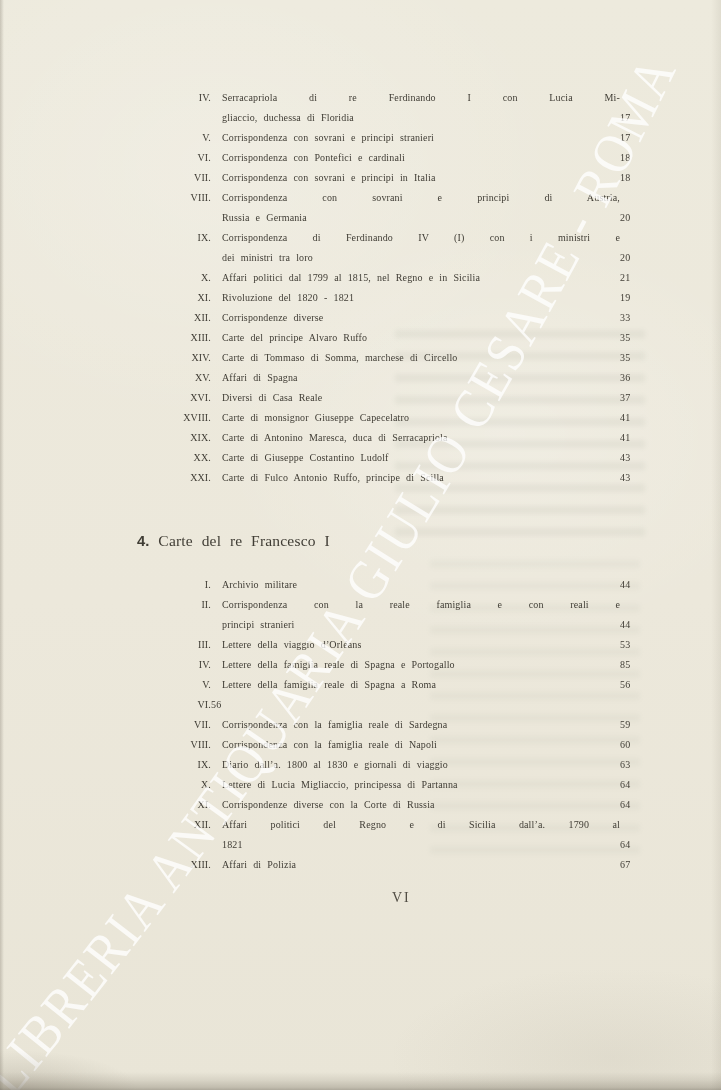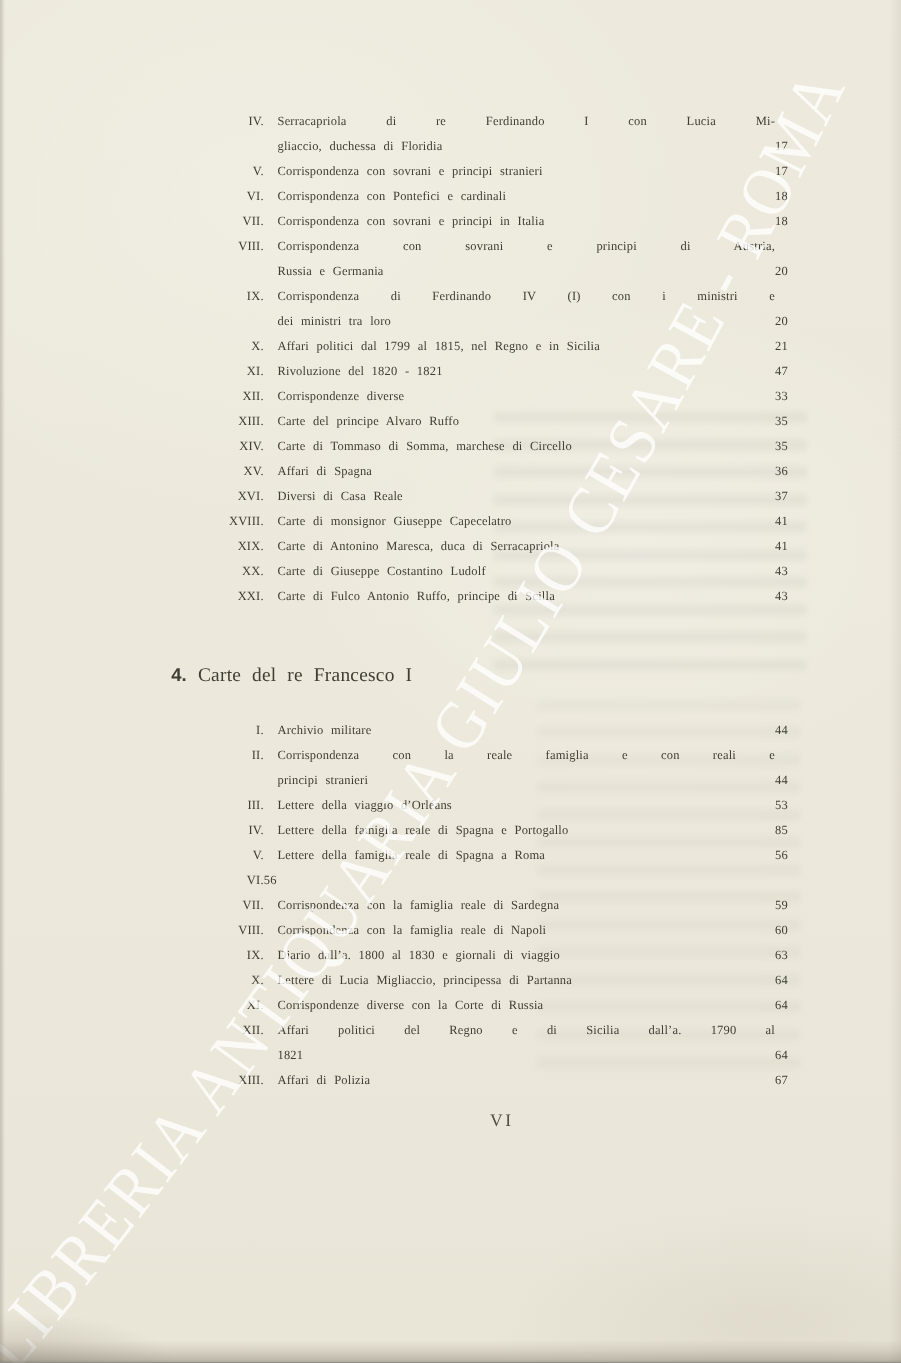--- a/index.html
+++ b/index.html
@@ -112,21 +112,21 @@
         <span class="txt">
           <span class="tl">Affari politici dal 1799 al 1815, nel Regno e in Sicilia</span>
         </span>
         <span class="pg">21</span>
       </div>
       <div class="toc-row">
         <span class="num">XI.</span>
         <span class="txt">
           <span class="tl">Rivoluzione del 1820 - 1821</span>
         </span>
-        <span class="pg">47</span>
+        <span class="pg">19</span>
       </div>
       <div class="toc-row">
         <span class="num">XII.</span>
         <span class="txt">
           <span class="tl">Corrispondenze diverse</span>
         </span>
         <span class="pg">33</span>
       </div>
       <div class="toc-row">
         <span class="num">XIII.</span>

